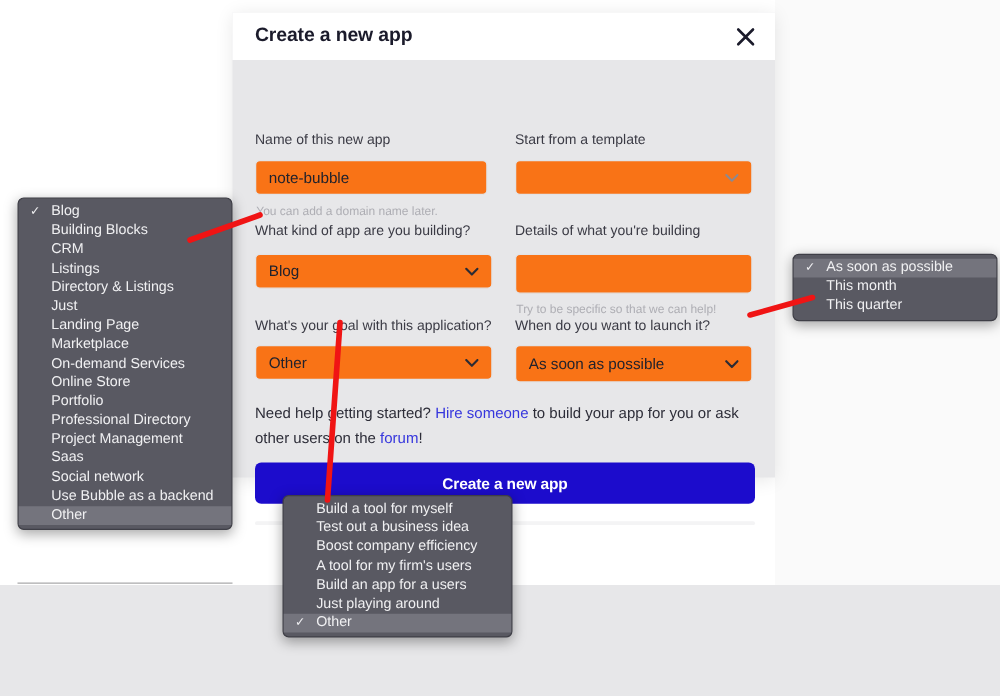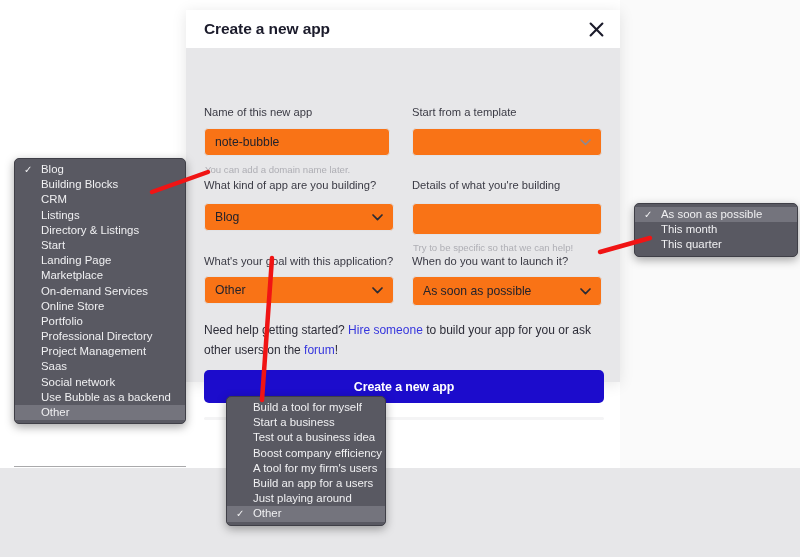--- a/index.html
+++ b/index.html
@@ -193,21 +193,21 @@
   }
   .popup-item .tick {
     position: absolute;
     left: 9px; top: 0;
     font-size: 10px;
     color: #f0f0f2;
   }
 
   #popup-kind  { left: 14px;  top: 158px; width: 172px; }
   #popup-when  { left: 634px; top: 203px; width: 164px; }
-  #popup-goal  { left: 226px; top: 396px; width: 160px; }
+  #popup-goal  { left: 226px; top: 396px; width: 184px; }
 
   
   #annot { position: absolute; left: 0; top: 0; width: 800px; height: 557px; pointer-events: none; }
 </style>
 </head>
 <body>
 
 <div id="page-bg-upper"></div>
 <div id="page-bg-left-white"></div>
 <div id="page-bg-right"></div>
@@ -284,41 +284,40 @@
     <div id="modal-divider"></div>
   </div>
 </div>
 
 <div class="popup" id="popup-kind">
     <div class="popup-item"><span class="tick">✓</span><span>Blog</span></div>
     <div class="popup-item"><span>Building Blocks</span></div>
     <div class="popup-item"><span>CRM</span></div>
     <div class="popup-item"><span>Listings</span></div>
     <div class="popup-item"><span>Directory &amp; Listings</span></div>
-    <div class="popup-item"><span>Start</span></div>
+    <div class="popup-item"><span>Just</span></div>
     <div class="popup-item"><span>Landing Page</span></div>
     <div class="popup-item"><span>Marketplace</span></div>
     <div class="popup-item"><span>On-demand Services</span></div>
     <div class="popup-item"><span>Online Store</span></div>
     <div class="popup-item"><span>Portfolio</span></div>
     <div class="popup-item"><span>Professional Directory</span></div>
     <div class="popup-item"><span>Project Management</span></div>
     <div class="popup-item"><span>Saas</span></div>
     <div class="popup-item"><span>Social network</span></div>
     <div class="popup-item"><span>Use Bubble as a backend</span></div>
     <div class="popup-item selected"><span>Other</span></div>
   </div>
 <div class="popup" id="popup-when">
     <div class="popup-item selected"><span class="tick">✓</span><span>As soon as possible</span></div>
     <div class="popup-item"><span>This month</span></div>
     <div class="popup-item"><span>This quarter</span></div>
   </div>
 <div class="popup" id="popup-goal">
     <div class="popup-item"><span>Build a tool for myself</span></div>
-    <div class="popup-item"><span>Start a business</span></div>
     <div class="popup-item"><span>Test out a business idea</span></div>
     <div class="popup-item"><span>Boost company efficiency</span></div>
     <div class="popup-item"><span>A tool for my firm's users</span></div>
     <div class="popup-item"><span>Build an app for a users</span></div>
     <div class="popup-item"><span>Just playing around</span></div>
     <div class="popup-item selected"><span class="tick">✓</span><span>Other</span></div>
   </div>
 
 <svg id="annot" viewBox="0 0 800 557" xmlns="http://www.w3.org/2000/svg">
   <line x1="208" y1="172" x2="152" y2="192" stroke="#f01414" stroke-width="4.5" stroke-linecap="round"></line>

